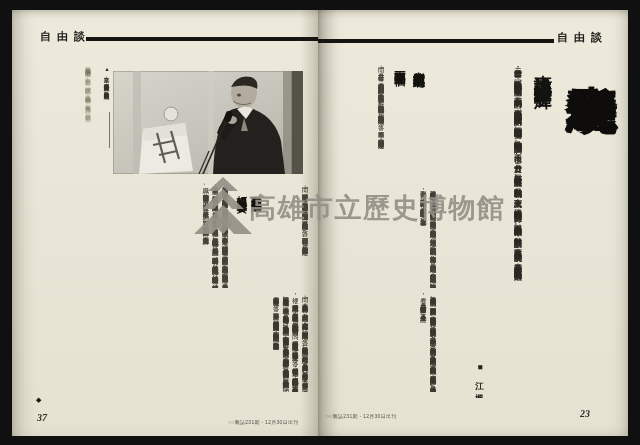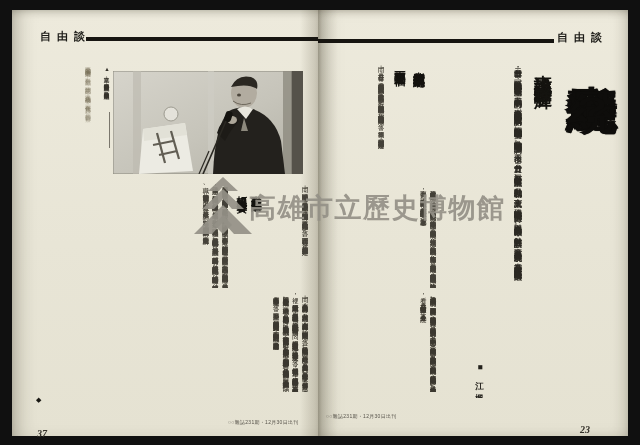--- a/index.html
+++ b/index.html
@@ -27,21 +27,21 @@
   .qhead span{display:block;font-size:11.5px;font-weight:bold;color:#14130f;
          line-height:19px;letter-spacing:.5px;}
   .headline{font-size:35px;font-weight:900;color:#0e0d0b;letter-spacing:2px;
          transform:scaleX(1.48);transform-origin:100% 0;line-height:46px;
          text-shadow:0 0 .6px #0e0d0b;}
   .subtitle{font-size:18px;font-weight:bold;color:#14130f;letter-spacing:2px;line-height:26px;}
   .intro{font-size:8px;line-height:12.2px;color:#2c2a24;letter-spacing:.4px;
          text-shadow:0 0 .4px rgba(50,46,36,.6);}
   .byline{font-size:8.5px;font-weight:bold;color:#23211c;letter-spacing:2px;}
   .pagenum{font-family:"Liberation Serif",serif;font-style:italic;font-weight:bold;
-         font-size:10px;color:#34312a;margin-top:16px;}
+         font-size:10px;color:#34312a;}
   .footerline{font-size:5px;color:#56524a;letter-spacing:.3px;}
   .endmark{font-size:7px;color:#181712;}
   .wm{color:rgba(148,144,135,.92);pointer-events:none;}
   .wm-cn{font-size:27px;font-weight:bold;letter-spacing:1.5px;}
   .wm-en{font-size:11.5px;font-weight:bold;letter-spacing:1.4px;}
   .capline{width:1px;background:#7a766c;}
 </style>
 </head>
 <body>
 

